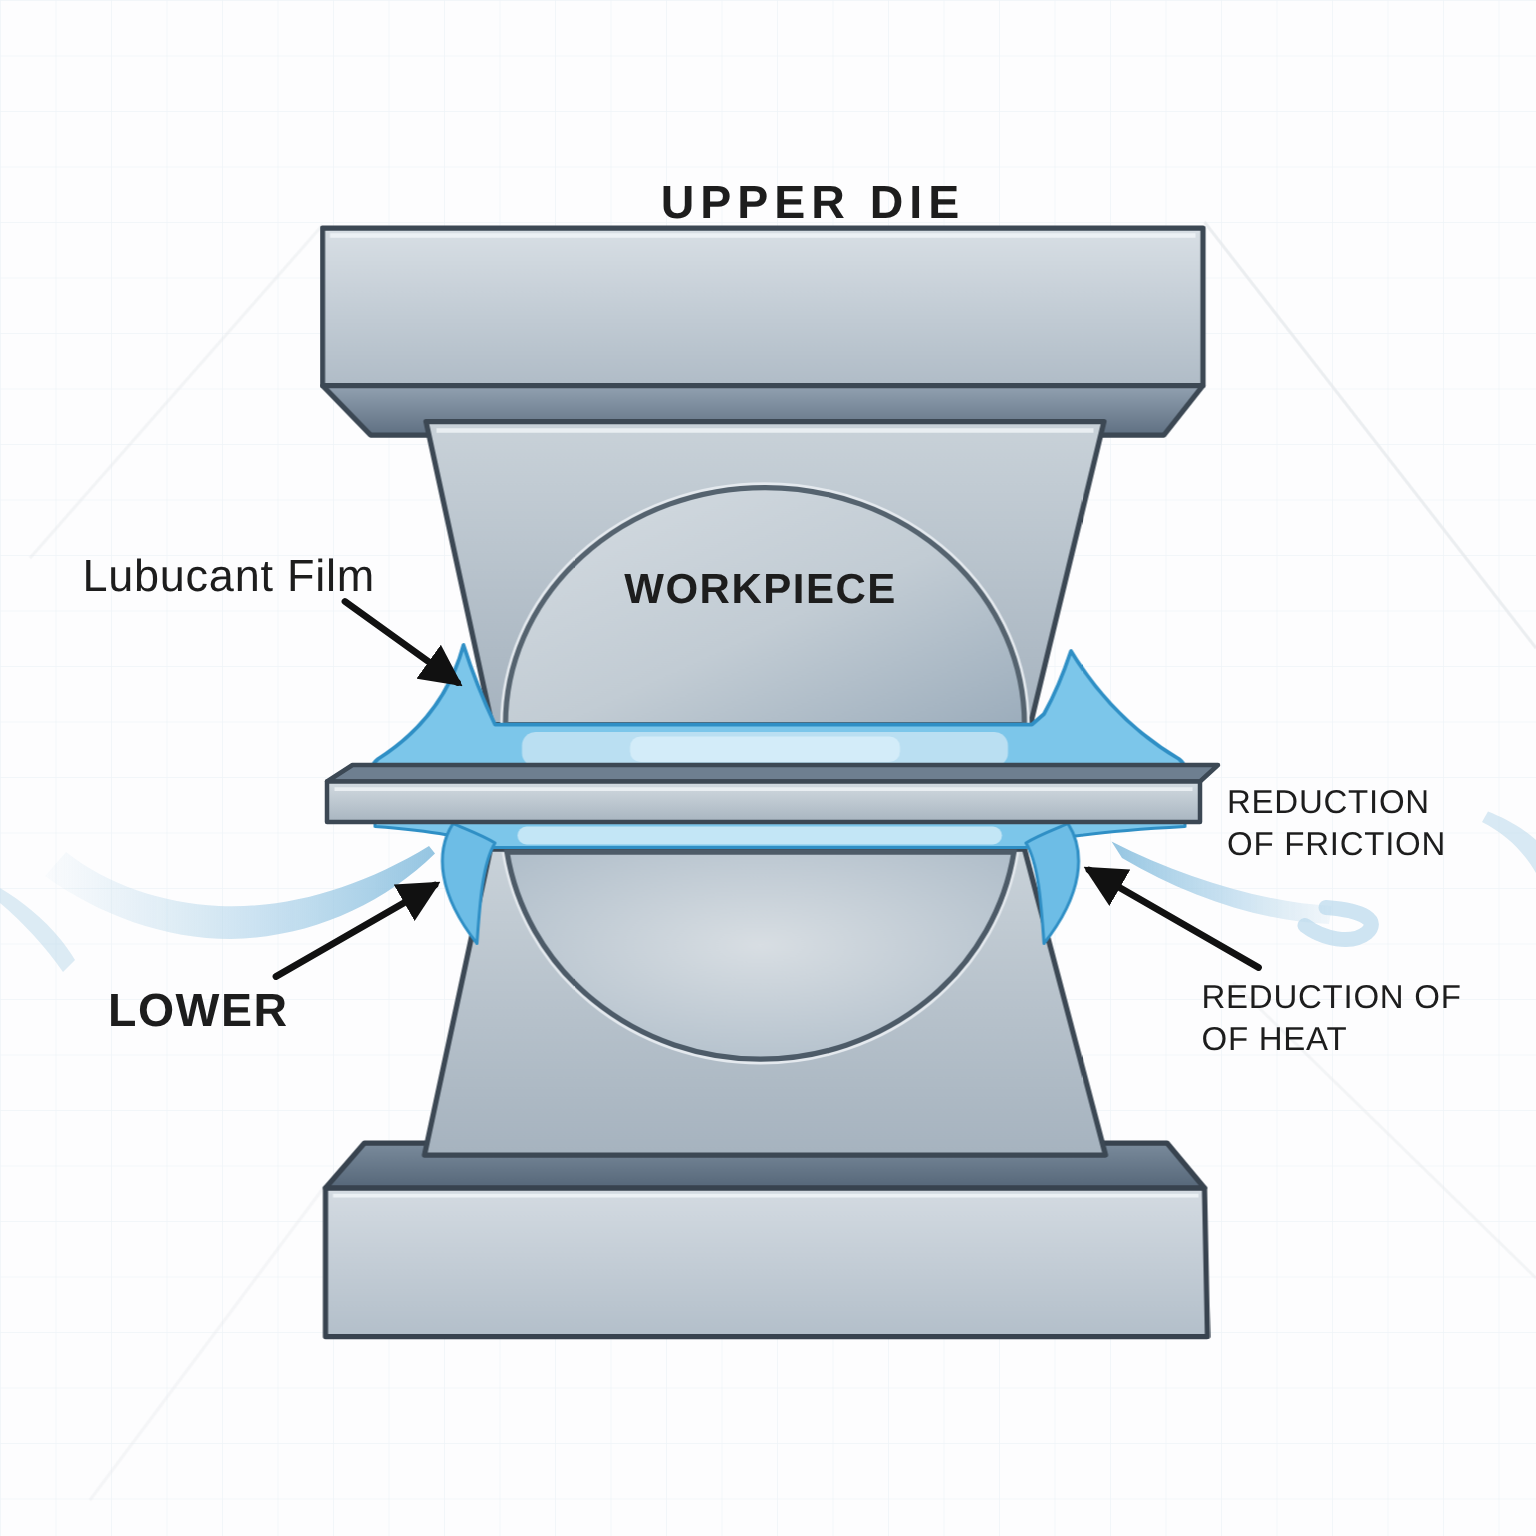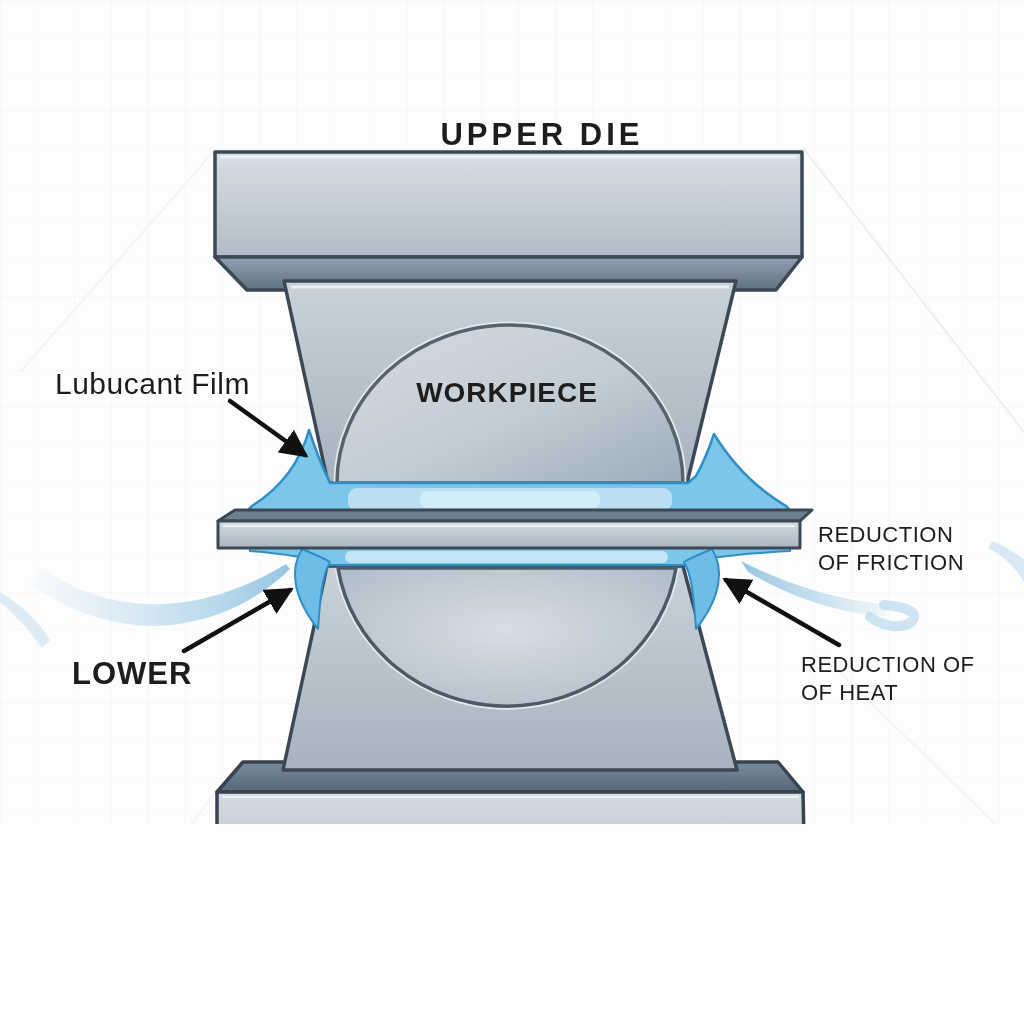--- a/index.html
+++ b/index.html
@@ -1,16 +1,16 @@
 <!DOCTYPE html>
 <html><head>
 <meta charset="utf-8">
 <style>
   html,body{margin:0;padding:0;background:#fdfdfe;}
-  .stage{position:relative;width:1024px;height:824px;overflow:hidden;
+  .stage{position:relative;width:1024px;height:1024px;overflow:hidden;
          font-family:"Liberation Sans", sans-serif;}
   svg{position:absolute;left:0;top:0;}
   text{fill:#1d1d1d;}
   .t-upper{font-size:31px;font-weight:600;letter-spacing:4px;}
   .t-work{font-size:28px;font-weight:600;letter-spacing:1px;}
   .t-lub{font-size:30px;font-weight:500;letter-spacing:.5px;}
   .t-lower{font-size:31px;font-weight:700;letter-spacing:1px;}
   .t-small{font-size:22px;font-weight:500;letter-spacing:.5px;}
 </style>
 </head>

